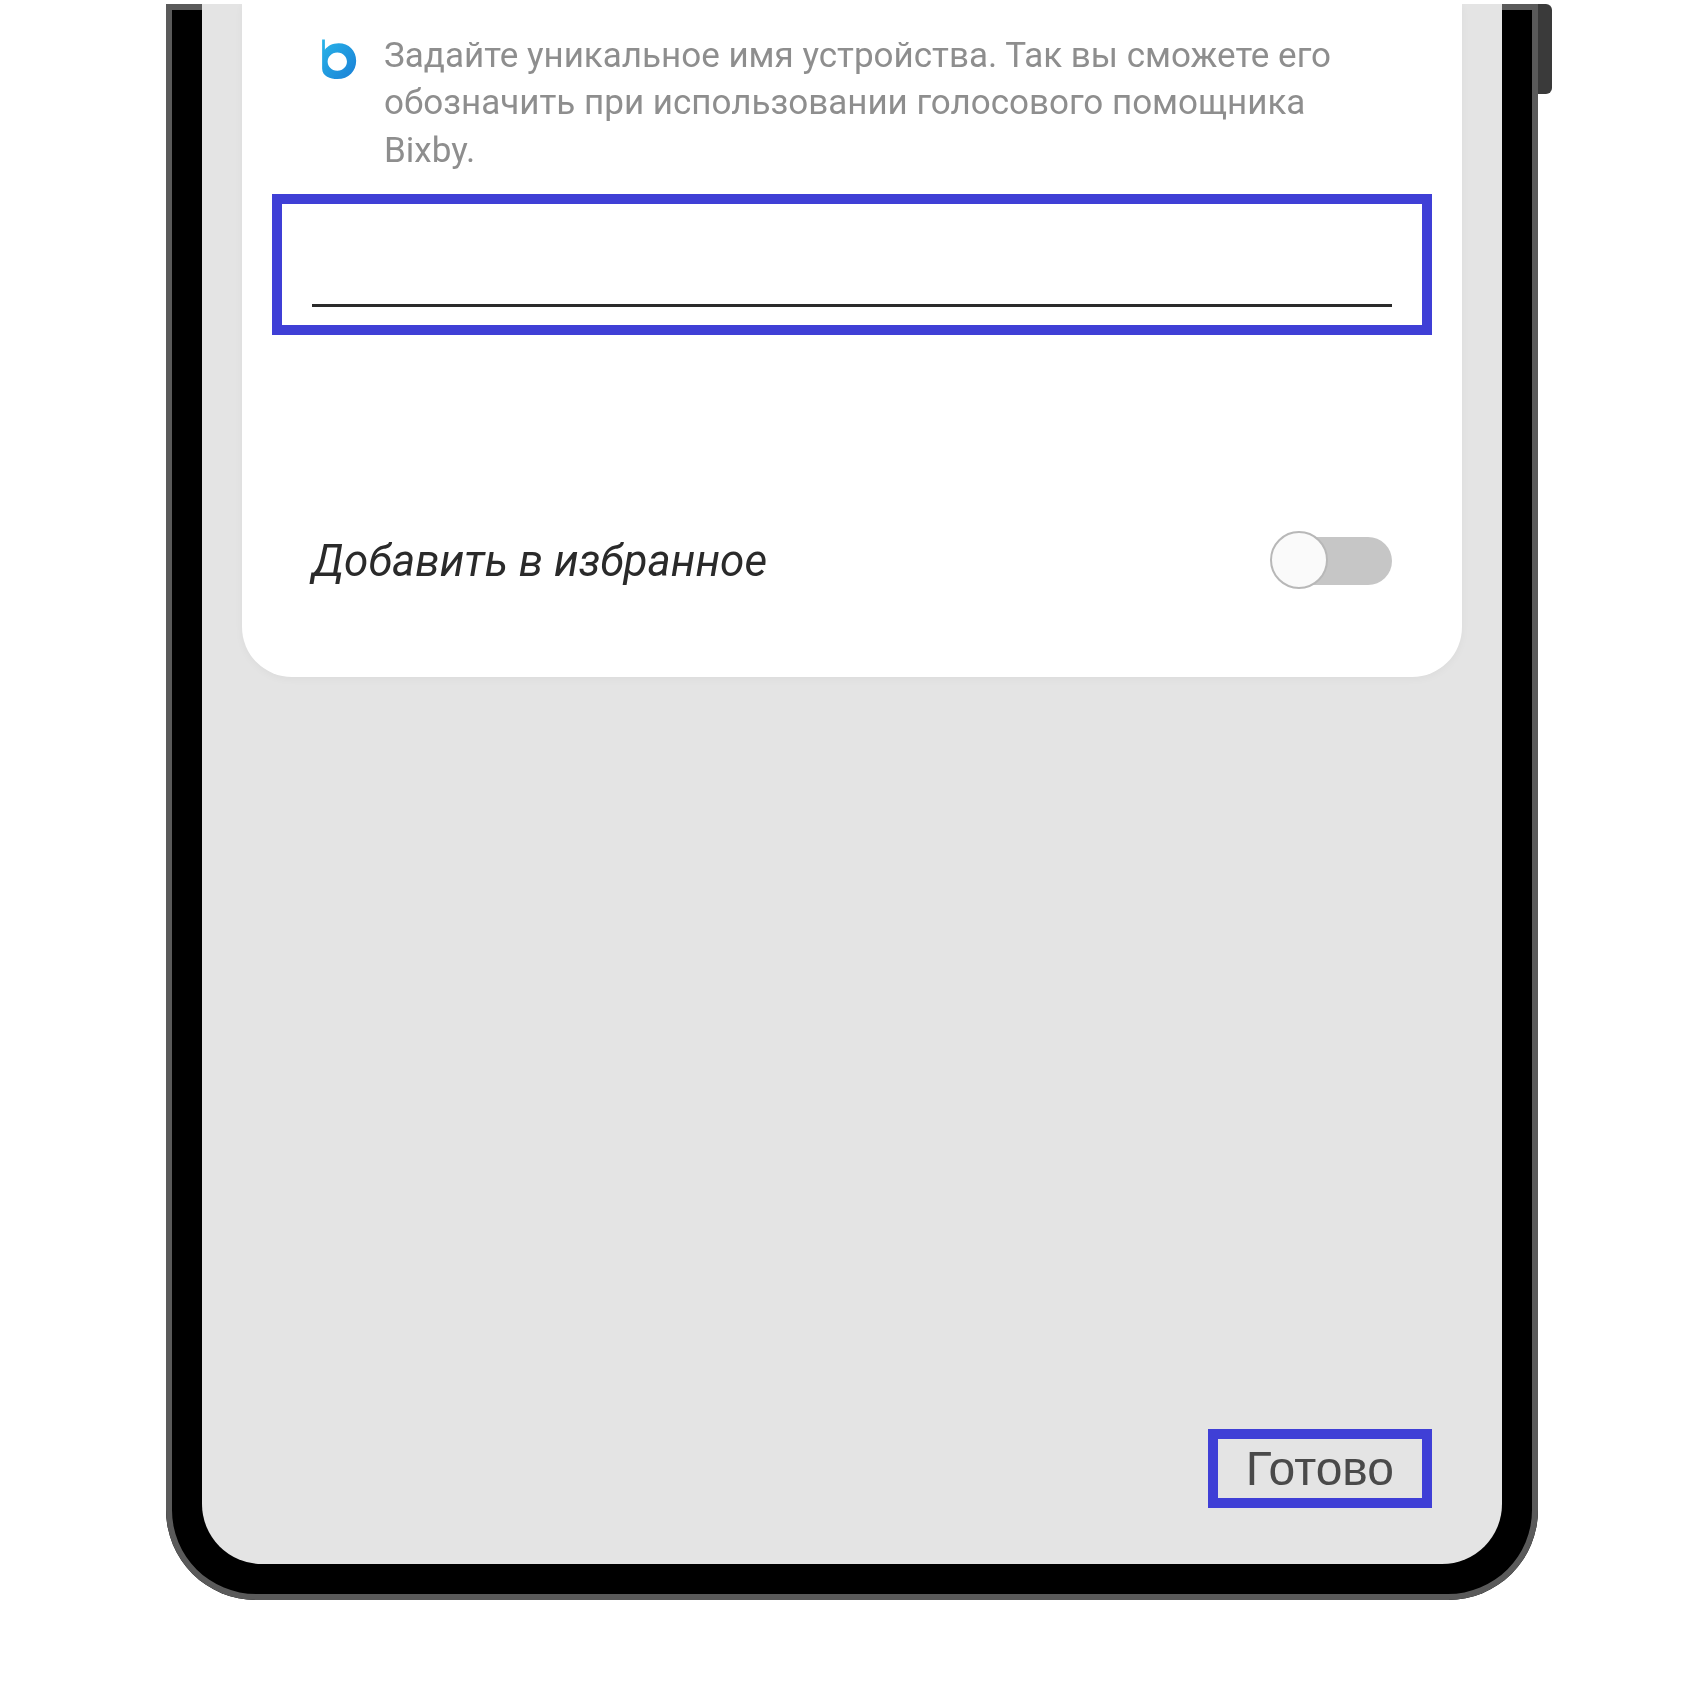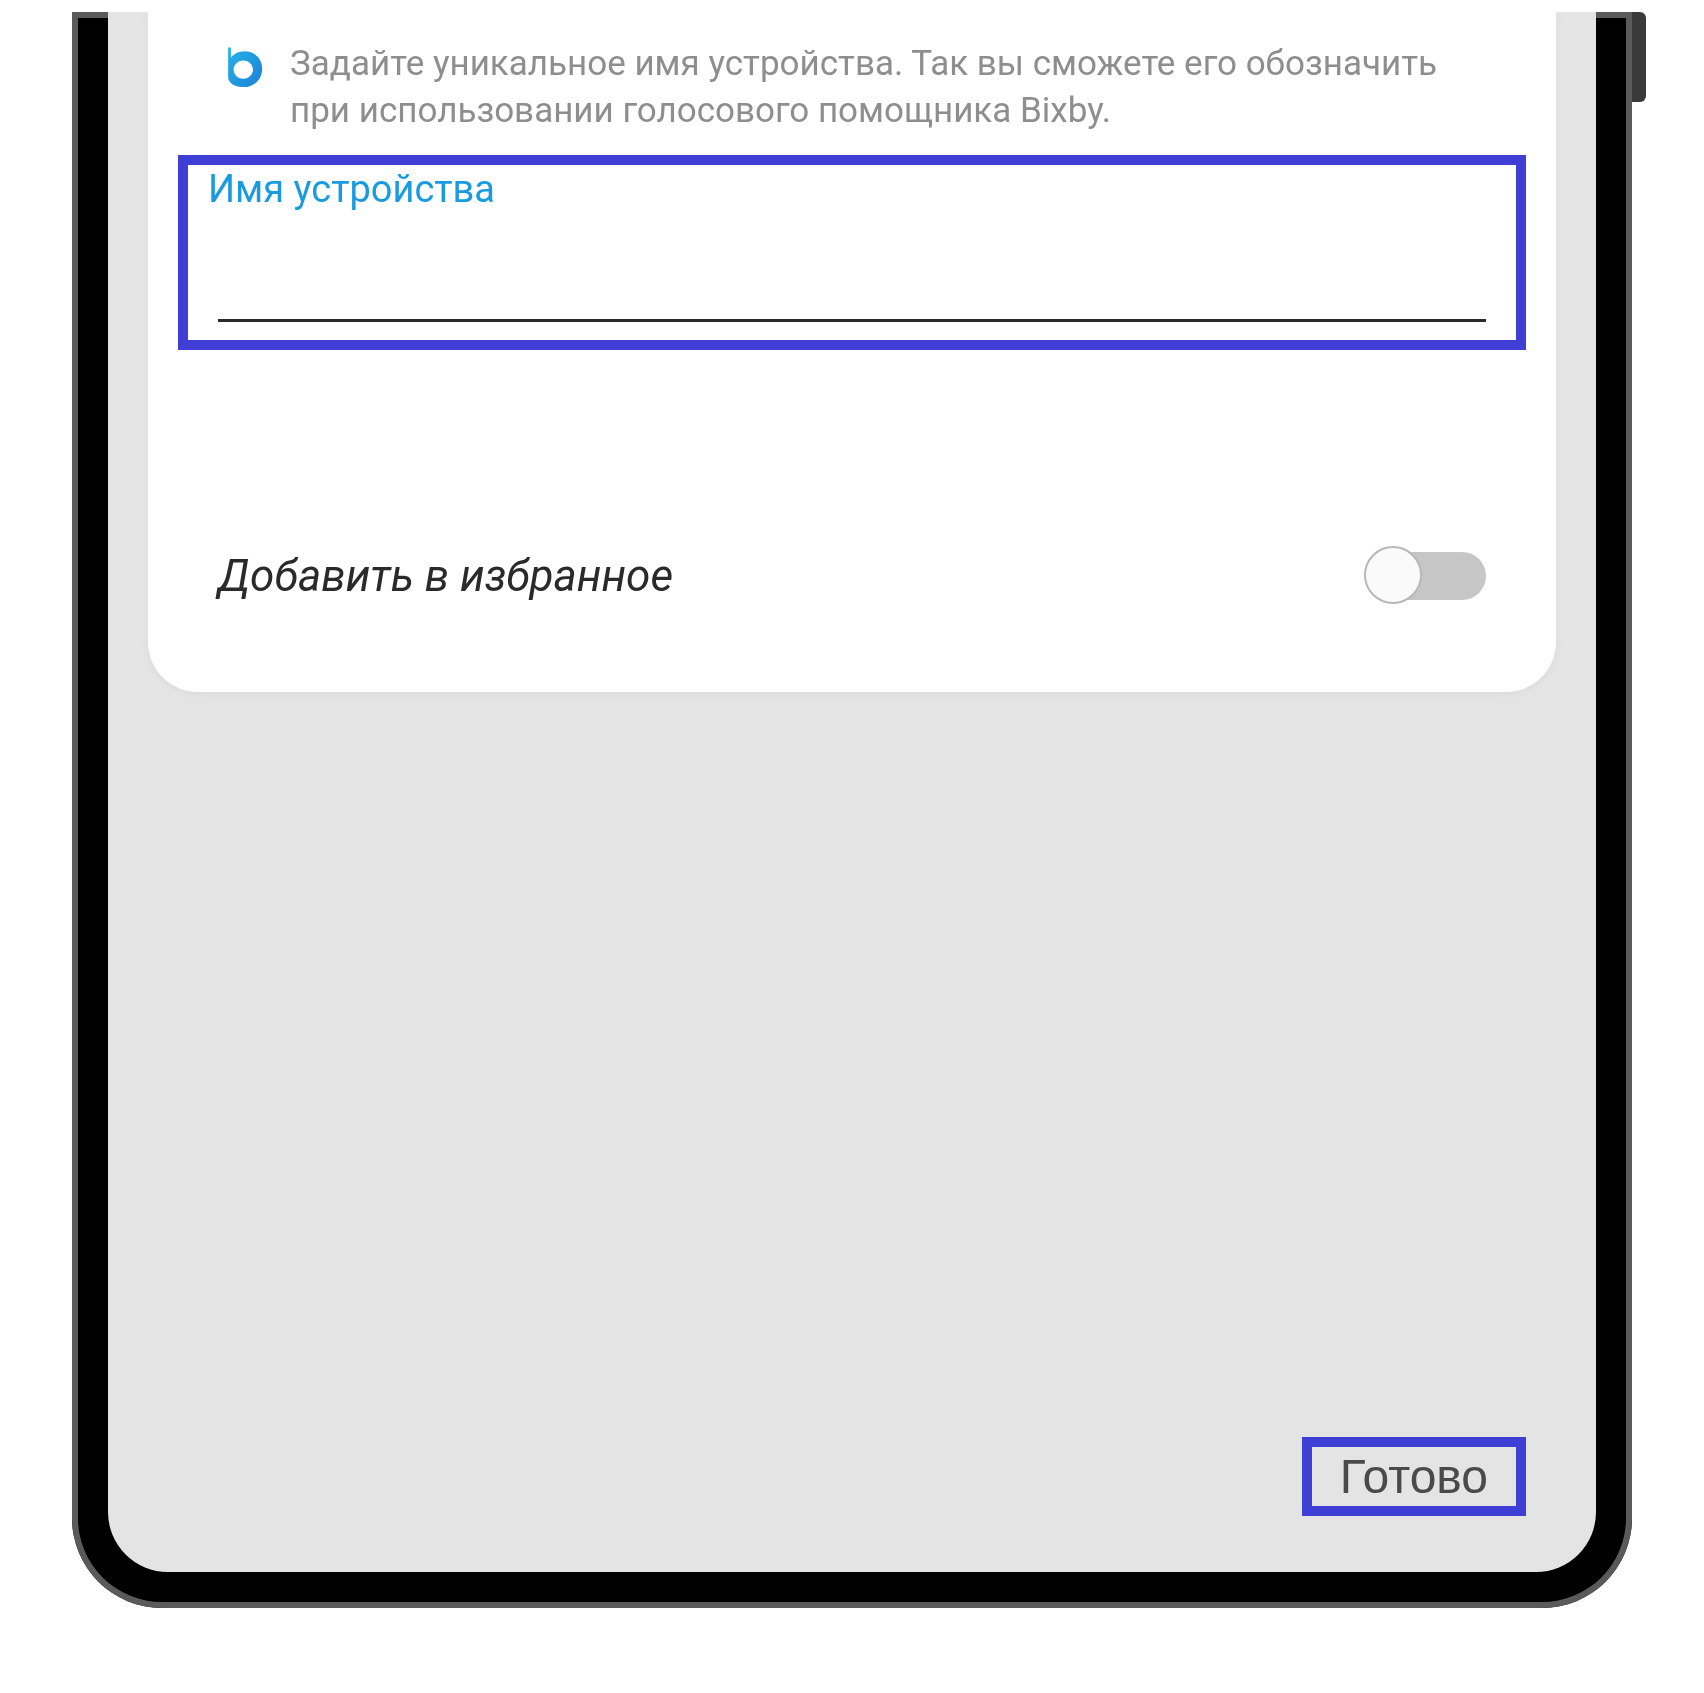--- a/index.html
+++ b/index.html
@@ -9,22 +9,22 @@
     }
     body {
       font-family: -apple-system, BlinkMacSystemFont, "Segoe UI", Roboto, Helvetica, Arial, sans-serif;
       background: #fff;
       display: flex;
       justify-content: center;
       padding: 0;
     }
     .phone-frame {
       position: relative;
-      width: 1560px;
-      margin: 12px auto;
+      width: 1372px;
+      margin: 4px auto;
     }
     .phone-bezel {
       position: relative;
       background: #000;
       border-radius: 0 0 90px 90px;
       padding: 0 36px 36px 36px;
       box-shadow: 0 0 0 6px #5a5a5a inset;
     }
     .phone-side-button {
       position: absolute;
@@ -160,21 +160,20 @@
                   <stop offset="100%" stop-color="#1a7fd6"></stop>
                 </linearGradient>
               </defs>
               <path d="M22 12 C 22 12, 22 75, 22 75 C 22 92, 40 98, 55 98 C 80 98, 96 80, 96 58 C 96 36, 80 20, 58 20 C 44 20, 34 26, 28 34 L 28 12 Z M 55 40 C 68 40, 76 50, 76 60 C 76 70, 68 80, 55 80 C 42 80, 34 70, 34 60 C 34 50, 42 40, 55 40 Z" fill="url(#bgrad)"></path>
             </svg>
           </div>
           <div class="bixby-text">Задайте уникальное имя устройства. Так вы сможете его обозначить при использовании голосового помощника Bixby.</div>
         </div>
 
         <div class="input-section">
-          <div class="input-label">Имя устройства</div>
           <div class="input-field-wrap">
             <input type="text" class="input-field" value="" style="">
           </div>
         </div>
 
         <div class="favorite-row">
           <div class="favorite-label">Добавить в избранное</div>
           <div class="toggle">
             <div class="toggle-knob"></div>
           </div>

